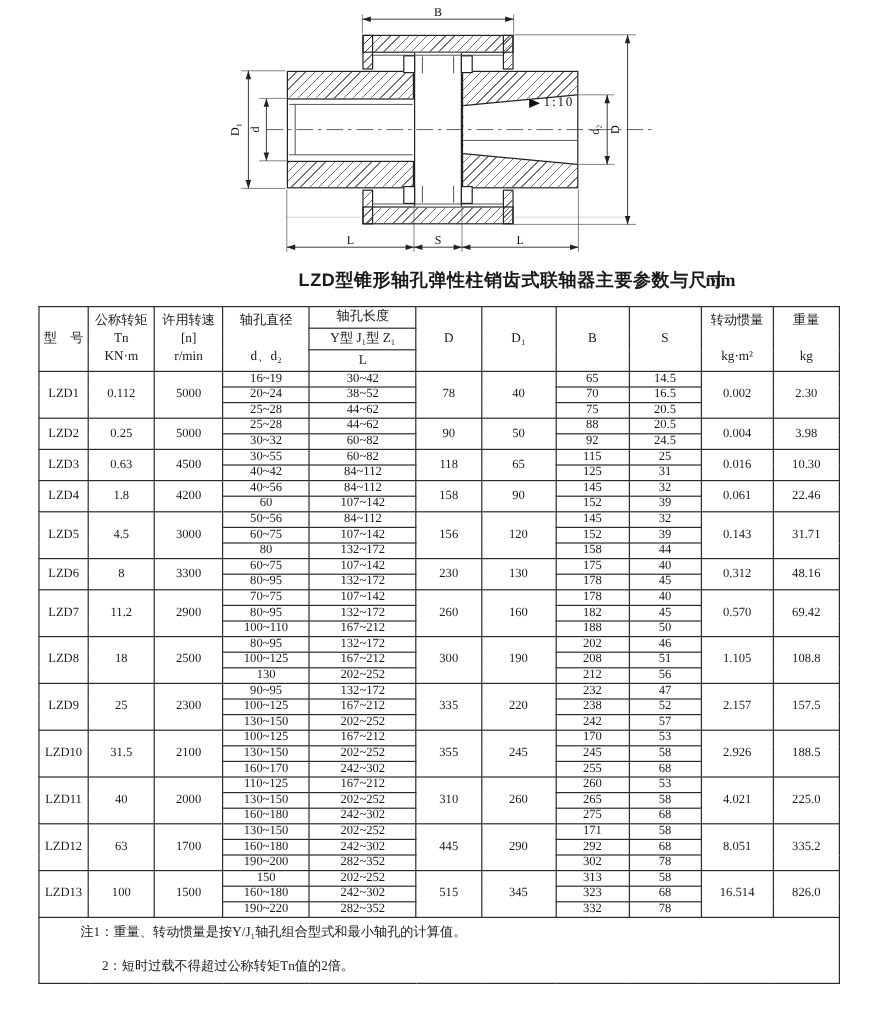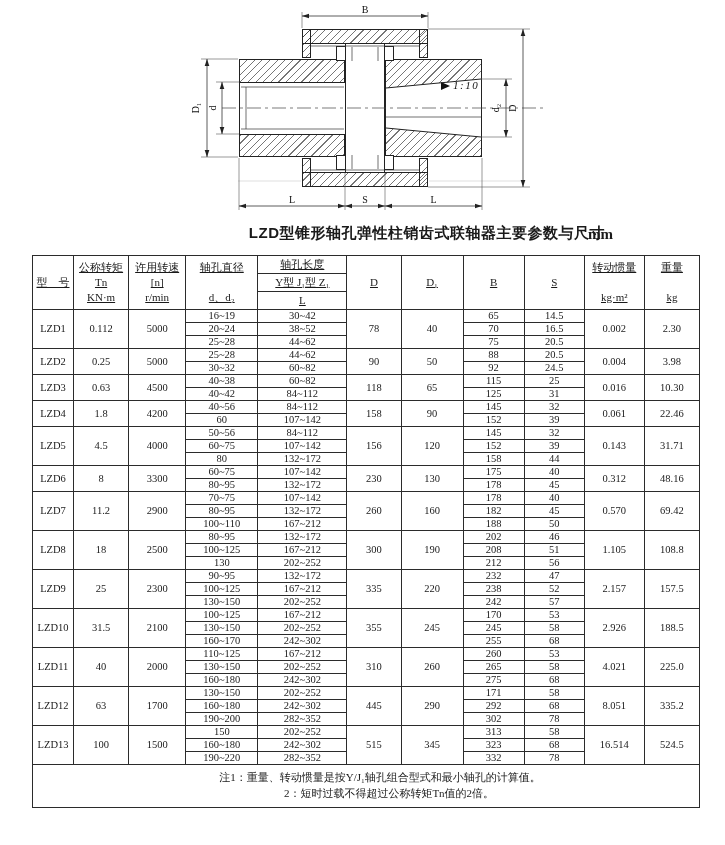--- a/index.html
+++ b/index.html
@@ -24,26 +24,26 @@
   .doc-title{position:absolute;left:120px;width:485px;text-align:right;
              font-family:"Liberation Sans","DejaVu Sans",sans-serif;
              font-size:15px;font-weight:700;letter-spacing:.5px;}
   .doc-unit{position:absolute;left:588px;top:2px;font-size:15px;font-weight:600;}
   
   .params{position:absolute;left:32px;top:255px;border-collapse:collapse;table-layout:fixed;
           width:668px;}
   .params th,.params td{border:1px solid #2b2b2b;padding:0;text-align:center;
           vertical-align:middle;font-size:10.5px;line-height:12px;height:12px;
           overflow:hidden;white-space:nowrap;}
-  .params th{white-space:pre-line;font-weight:normal;font-size:11px;line-height:15px;text-decoration:underline;}
+  .params th{white-space:pre-line;font-weight:normal;font-size:11px;line-height:15px;}
   .params thead tr{height:18px;}
-  .params .notes-cell{text-align:center;white-space:normal;height:auto;
+  .params .notes-cell{text-align:left;white-space:normal;height:auto;
           font-size:11px;line-height:16px;padding:4px 6px 6px 6px;}
   .note1{padding-left:28px;}
-  .note2{padding-left:46px;}
+  .note2{padding-left:46px;margin-top:12px;}
 </style>
 </head>
 <body>
 
 <div class="page">
 
   <div class="drawing">
 
     <div class="shape hatch" style="left:302px;top:29px;width:126px;height:15px;"></div>
     <div class="shape hatch" style="left:302px;top:29px;width:9px;height:29px;"></div>
@@ -57,21 +57,21 @@
     <div class="bore-left" style="left:240px;top:82px;width:105px;height:53px;"></div>
     <div class="bore-right" style="left:386px;top:77px;width:95px;height:62px;
          clip-path:polygon(0% 17.7%,100% 3.2%,100% 96.8%,0% 82.3%);"></div>
     <div class="pillar" style="left:345px;top:44px;width:40px;height:128px;"></div>
     <div class="shape white" style="left:336px;top:46px;width:10px;height:15px;"></div>
     <div class="shape white" style="left:384px;top:46px;width:10px;height:15px;"></div>
     <div class="shape white" style="left:336px;top:155px;width:10px;height:15px;"></div>
     <div class="shape white" style="left:384px;top:155px;width:10px;height:15px;"></div>
 
     <div class="taper-tri" style="left:441px;top:82px;"></div>
-    <div class="taper-text" style="left:453px;top:79px;font-style:italic;">1:10</div>
+    <div class="taper-text" style="left:453px;top:79px;">1:10</div>
 
     <svg id="dwg-svg" class="dwg-svg" width="725" height="222">
         <line x1="222" y1="108" x2="545" y2="108" stroke="#444" stroke-width="0.7" stroke-dasharray="14 4 3 4"></line>
         <line x1="311" y1="46" x2="419" y2="46" stroke="#333" stroke-width="0.7"></line>
         <line x1="311" y1="170" x2="419" y2="170" stroke="#333" stroke-width="0.7"></line>
         <line x1="241" y1="87" x2="344" y2="87" stroke="#333" stroke-width="0.7"></line>
         <line x1="241" y1="129" x2="344" y2="129" stroke="#333" stroke-width="0.7"></line>
         <line x1="246" y1="87" x2="246" y2="129" stroke="#333" stroke-width="0.7"></line>
         <line x1="386" y1="88" x2="481" y2="79" stroke="#222" stroke-width="1"></line>
         <line x1="386" y1="128" x2="481" y2="137" stroke="#222" stroke-width="1"></line>
@@ -223,21 +223,21 @@
         <tr>
           <td>30~32</td>
           <td>60~82</td>
           <td>92</td>
           <td>24.5</td>
         </tr>
         <tr>
           <td rowspan="2">LZD3</td>
           <td rowspan="2">0.63</td>
           <td rowspan="2">4500</td>
-          <td>40~38</td>
+          <td>30~55</td>
           <td>60~82</td>
           <td rowspan="2">118</td>
           <td rowspan="2">65</td>
           <td>115</td>
           <td>25</td>
           <td rowspan="2">0.016</td>
           <td rowspan="2">10.30</td>
         </tr>
         <tr>
           <td>40~42</td>
@@ -260,21 +260,21 @@
         </tr>
         <tr>
           <td>60</td>
           <td>107~142</td>
           <td>152</td>
           <td>39</td>
         </tr>
         <tr>
           <td rowspan="3">LZD5</td>
           <td rowspan="3">4.5</td>
-          <td rowspan="3">4000</td>
+          <td rowspan="3">3000</td>
           <td>50~56</td>
           <td>84~112</td>
           <td rowspan="3">156</td>
           <td rowspan="3">120</td>
           <td>145</td>
           <td>32</td>
           <td rowspan="3">0.143</td>
           <td rowspan="3">31.71</td>
         </tr>
         <tr>
@@ -462,21 +462,21 @@
           <td rowspan="3">LZD13</td>
           <td rowspan="3">100</td>
           <td rowspan="3">1500</td>
           <td>150</td>
           <td>202~252</td>
           <td rowspan="3">515</td>
           <td rowspan="3">345</td>
           <td>313</td>
           <td>58</td>
           <td rowspan="3">16.514</td>
-          <td rowspan="3">524.5</td>
+          <td rowspan="3">826.0</td>
         </tr>
         <tr>
           <td>160~180</td>
           <td>242~302</td>
           <td>323</td>
           <td>68</td>
         </tr>
         <tr>
           <td>190~220</td>
           <td>282~352</td>

